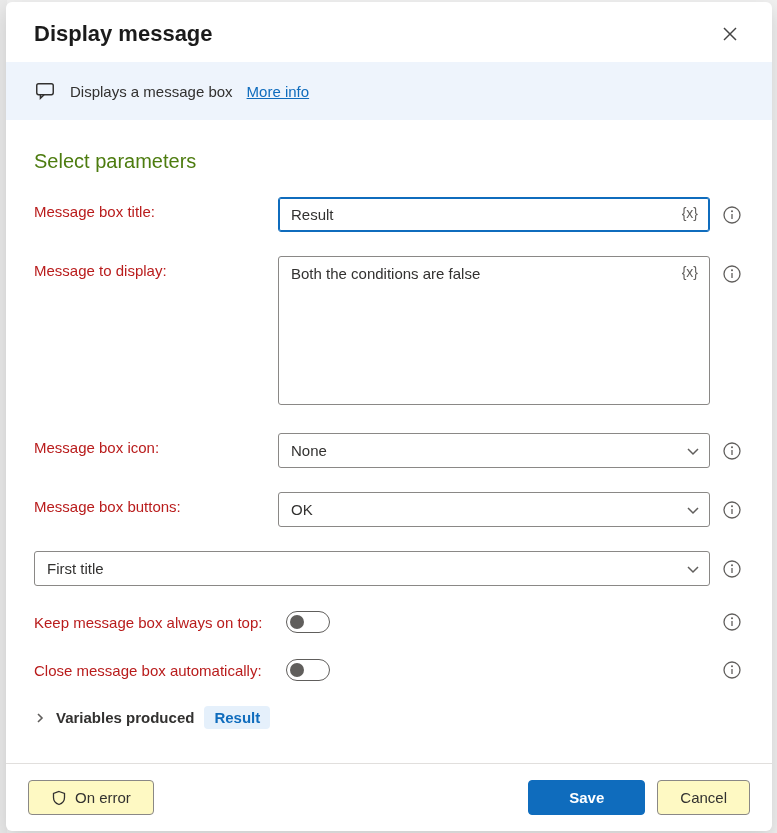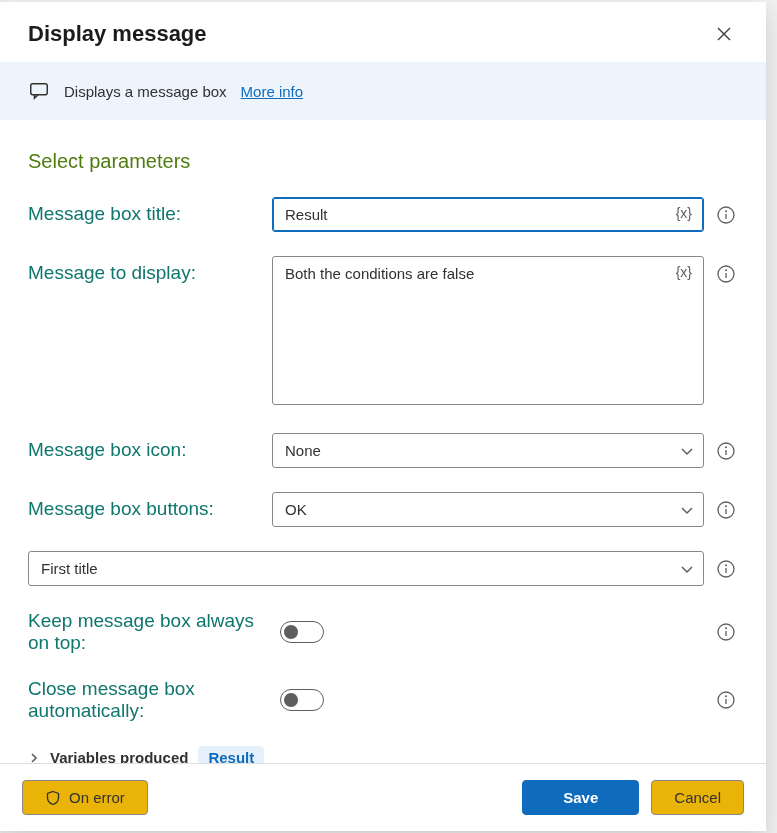--- a/index.html
+++ b/index.html
@@ -6,26 +6,26 @@
     body {
       font-family: "Segoe UI", -apple-system, sans-serif;
       background: #f0f0f0;
       width: 777px;
       height: 833px;
       position: relative;
       overflow: hidden;
     }
     .dialog {
       position: absolute;
-      left: 0;
+      left: 6px;
       top: 2px;
       width: 766px;
       height: 829px;
       background: #fff;
-      border-radius: 0;
+      border-radius: 6px;
       box-shadow: 0 8px 20px rgba(0,0,0,.15);
       display: flex;
       flex-direction: column;
     }
     .header {
       display: flex;
       align-items: center;
       justify-content: space-between;
       padding: 18px 28px 14px 28px;
     }
@@ -66,22 +66,22 @@
     }
     .form-row {
       display: flex;
       align-items: flex-start;
       margin-bottom: 24px;
       gap: 12px;
     }
     .form-label {
       width: 232px;
       flex-shrink: 0;
-      font-size: 19px;
-      color: #0f766e;
+      font-size: 15px;
+      color: #b91c1c;
       padding-top: 6px;
     }
     .control-col {
       flex: 1 1 auto;
       display: flex;
       align-items: flex-start;
       gap: 10px;
     }
     .text-input, .textarea-input {
       width: 100%;
@@ -189,21 +189,21 @@
       align-items: center;
       justify-content: space-between;
     }
     .btn {
       font-size: 15px;
       padding: 8px 22px;
       border-radius: 4px;
       cursor: pointer;
       font-family: inherit;
       border: 1px solid #8a8886;
-      background: #eab308;
+      background: #fef9c3;
       color: #323130;
       display: inline-flex;
       align-items: center;
       gap: 8px;
     }
     .btn.primary {
       background: #0F6CBD;
       border-color: #0F6CBD;
       color: #fff;
       font-weight: 600;

